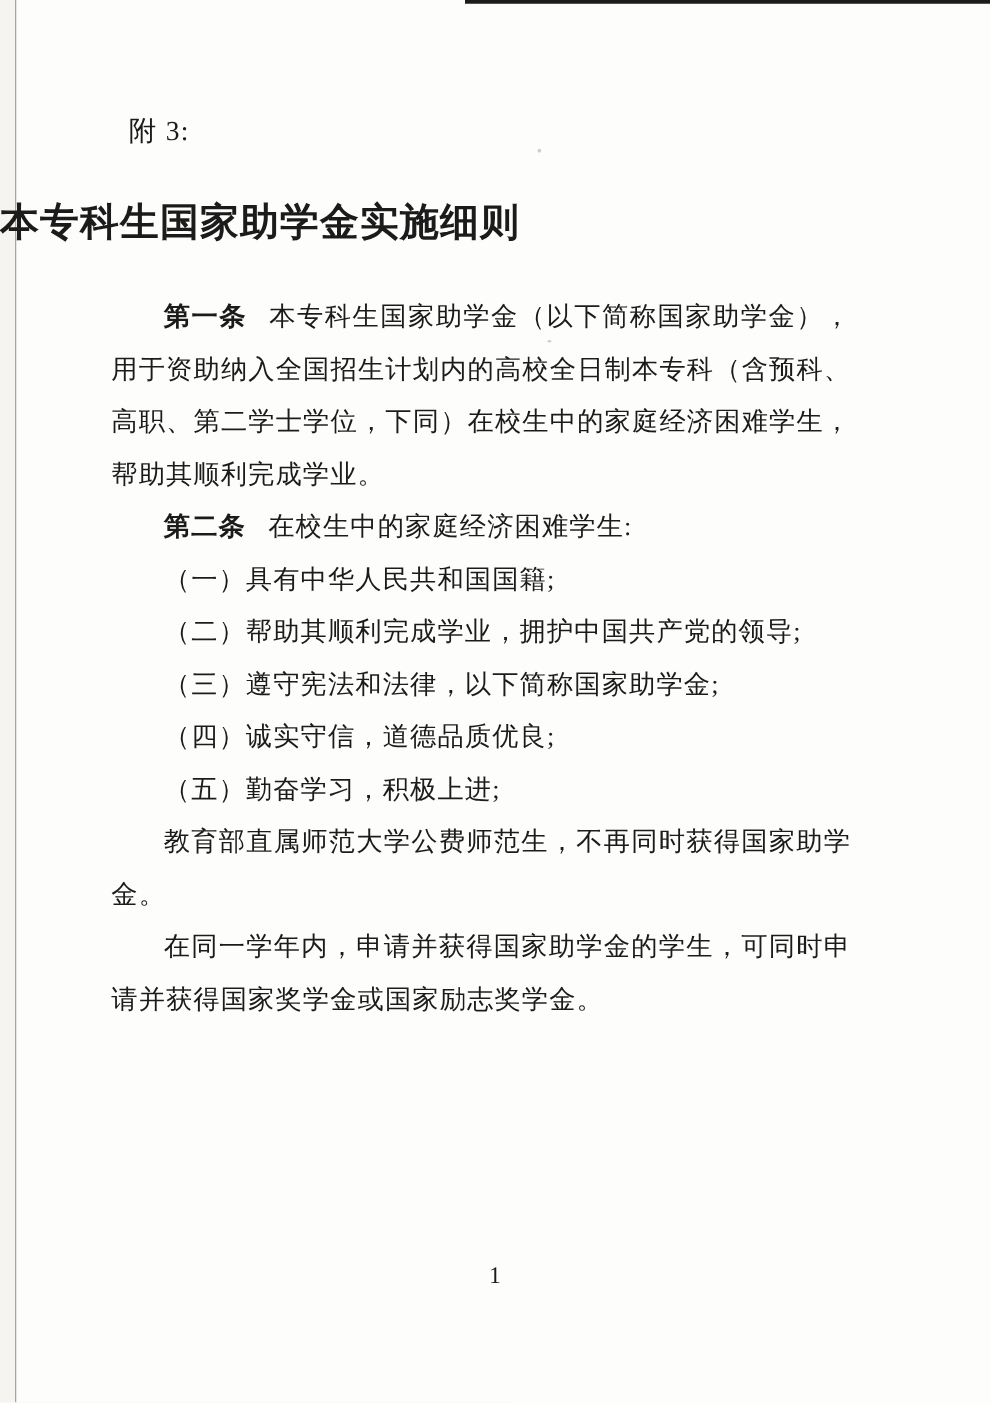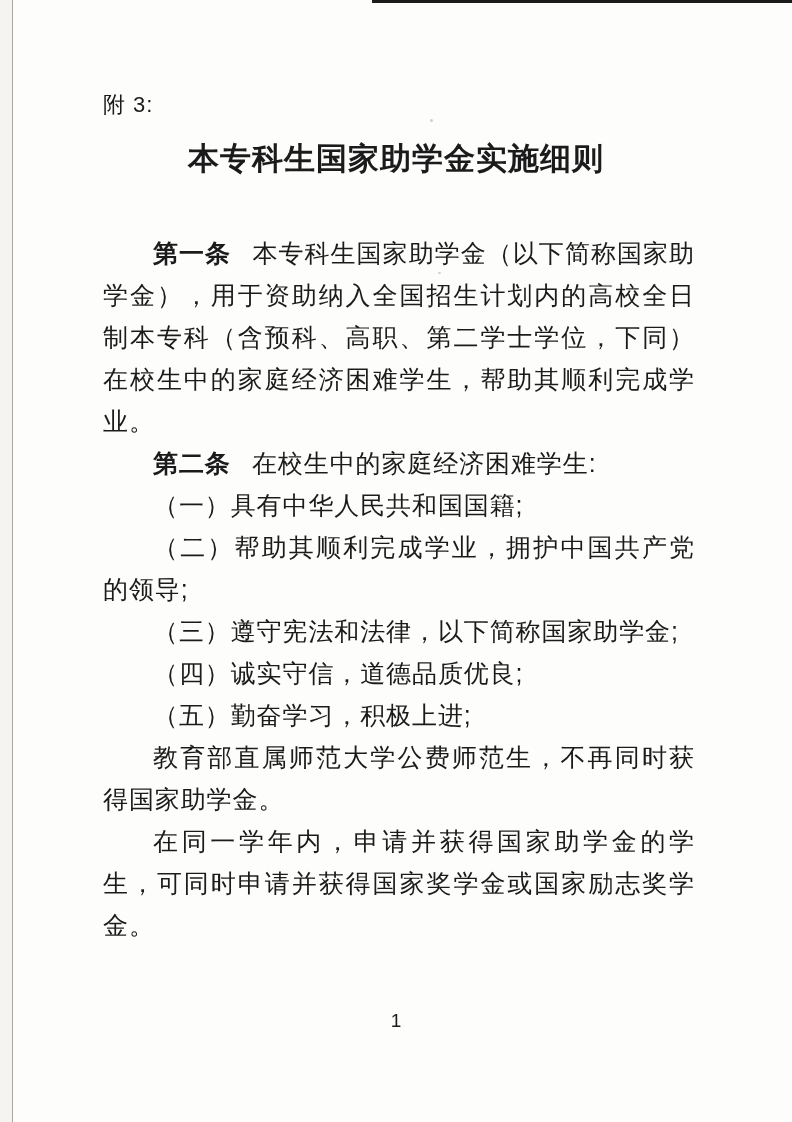--- a/index.html
+++ b/index.html
@@ -1,46 +1,46 @@
 <!DOCTYPE html>
 <html><head>
 <meta charset="utf-8">
 <style>
   * { margin:0; padding:0; box-sizing:border-box; }
   html,body { width:792px; height:1122px; }
   body { background:#e9e9e9; }
   .page {
     position:relative; width:792px; height:1122px;
     background:#fdfdfc; overflow:hidden;
-    font-family:Liberation Sans, sans-serif;
+    font-family:Liberation Serif, serif;
     color:#1b1b1b;
   }
   .scan-strip-left {
     position:absolute; left:0; top:0; width:13px; height:1122px;
     background:#f5f4f1; border-right:1px solid #a9a69f;
   }
   .scan-top-line {
     position:absolute; top:0; left:372px; right:0; height:3px;
     background:#1c1c1c;
   }
   .speck { position:absolute; background:#cfcfca; border-radius:50%; }
   .speck.s1 { left:430px; top:119px; width:3px; height:3px; }
   .speck.s2 { left:438px; top:272px; width:3px; height:2px; }
   .attachment-label {
     position:absolute; left:103px; top:90px;
     font-size:22px; letter-spacing:1px;
   }
   .doc-title {
-    position:absolute; left:0; top:138px; width:100%;
-    text-align:center; font-size:31px; font-weight:bold;
+    position:absolute; left:0; top:157px; width:100%;
+    text-align:left; font-size:31px; font-weight:bold;
     letter-spacing:1px;
   }
   .body-text {
-    position:absolute; left:103px; top:232px; width:592px;
-    font-size:25px; line-height:42px; letter-spacing:0.9px;
+    position:absolute; left:89px; top:232px; width:592px;
+    font-size:21px; line-height:42px; letter-spacing:0.9px;
     text-align:justify; text-justify:inter-character;
   }
   .body-text p { text-indent:2em; word-break:break-all; }
   .lead { font-weight:bold; margin-right:0.85em; }
   .lead:empty { display:none; margin:0; }
   .page-number {
     position:absolute; top:1010px; left:0; width:100%;
     text-align:center; font-size:19px;
   }
 </style>

